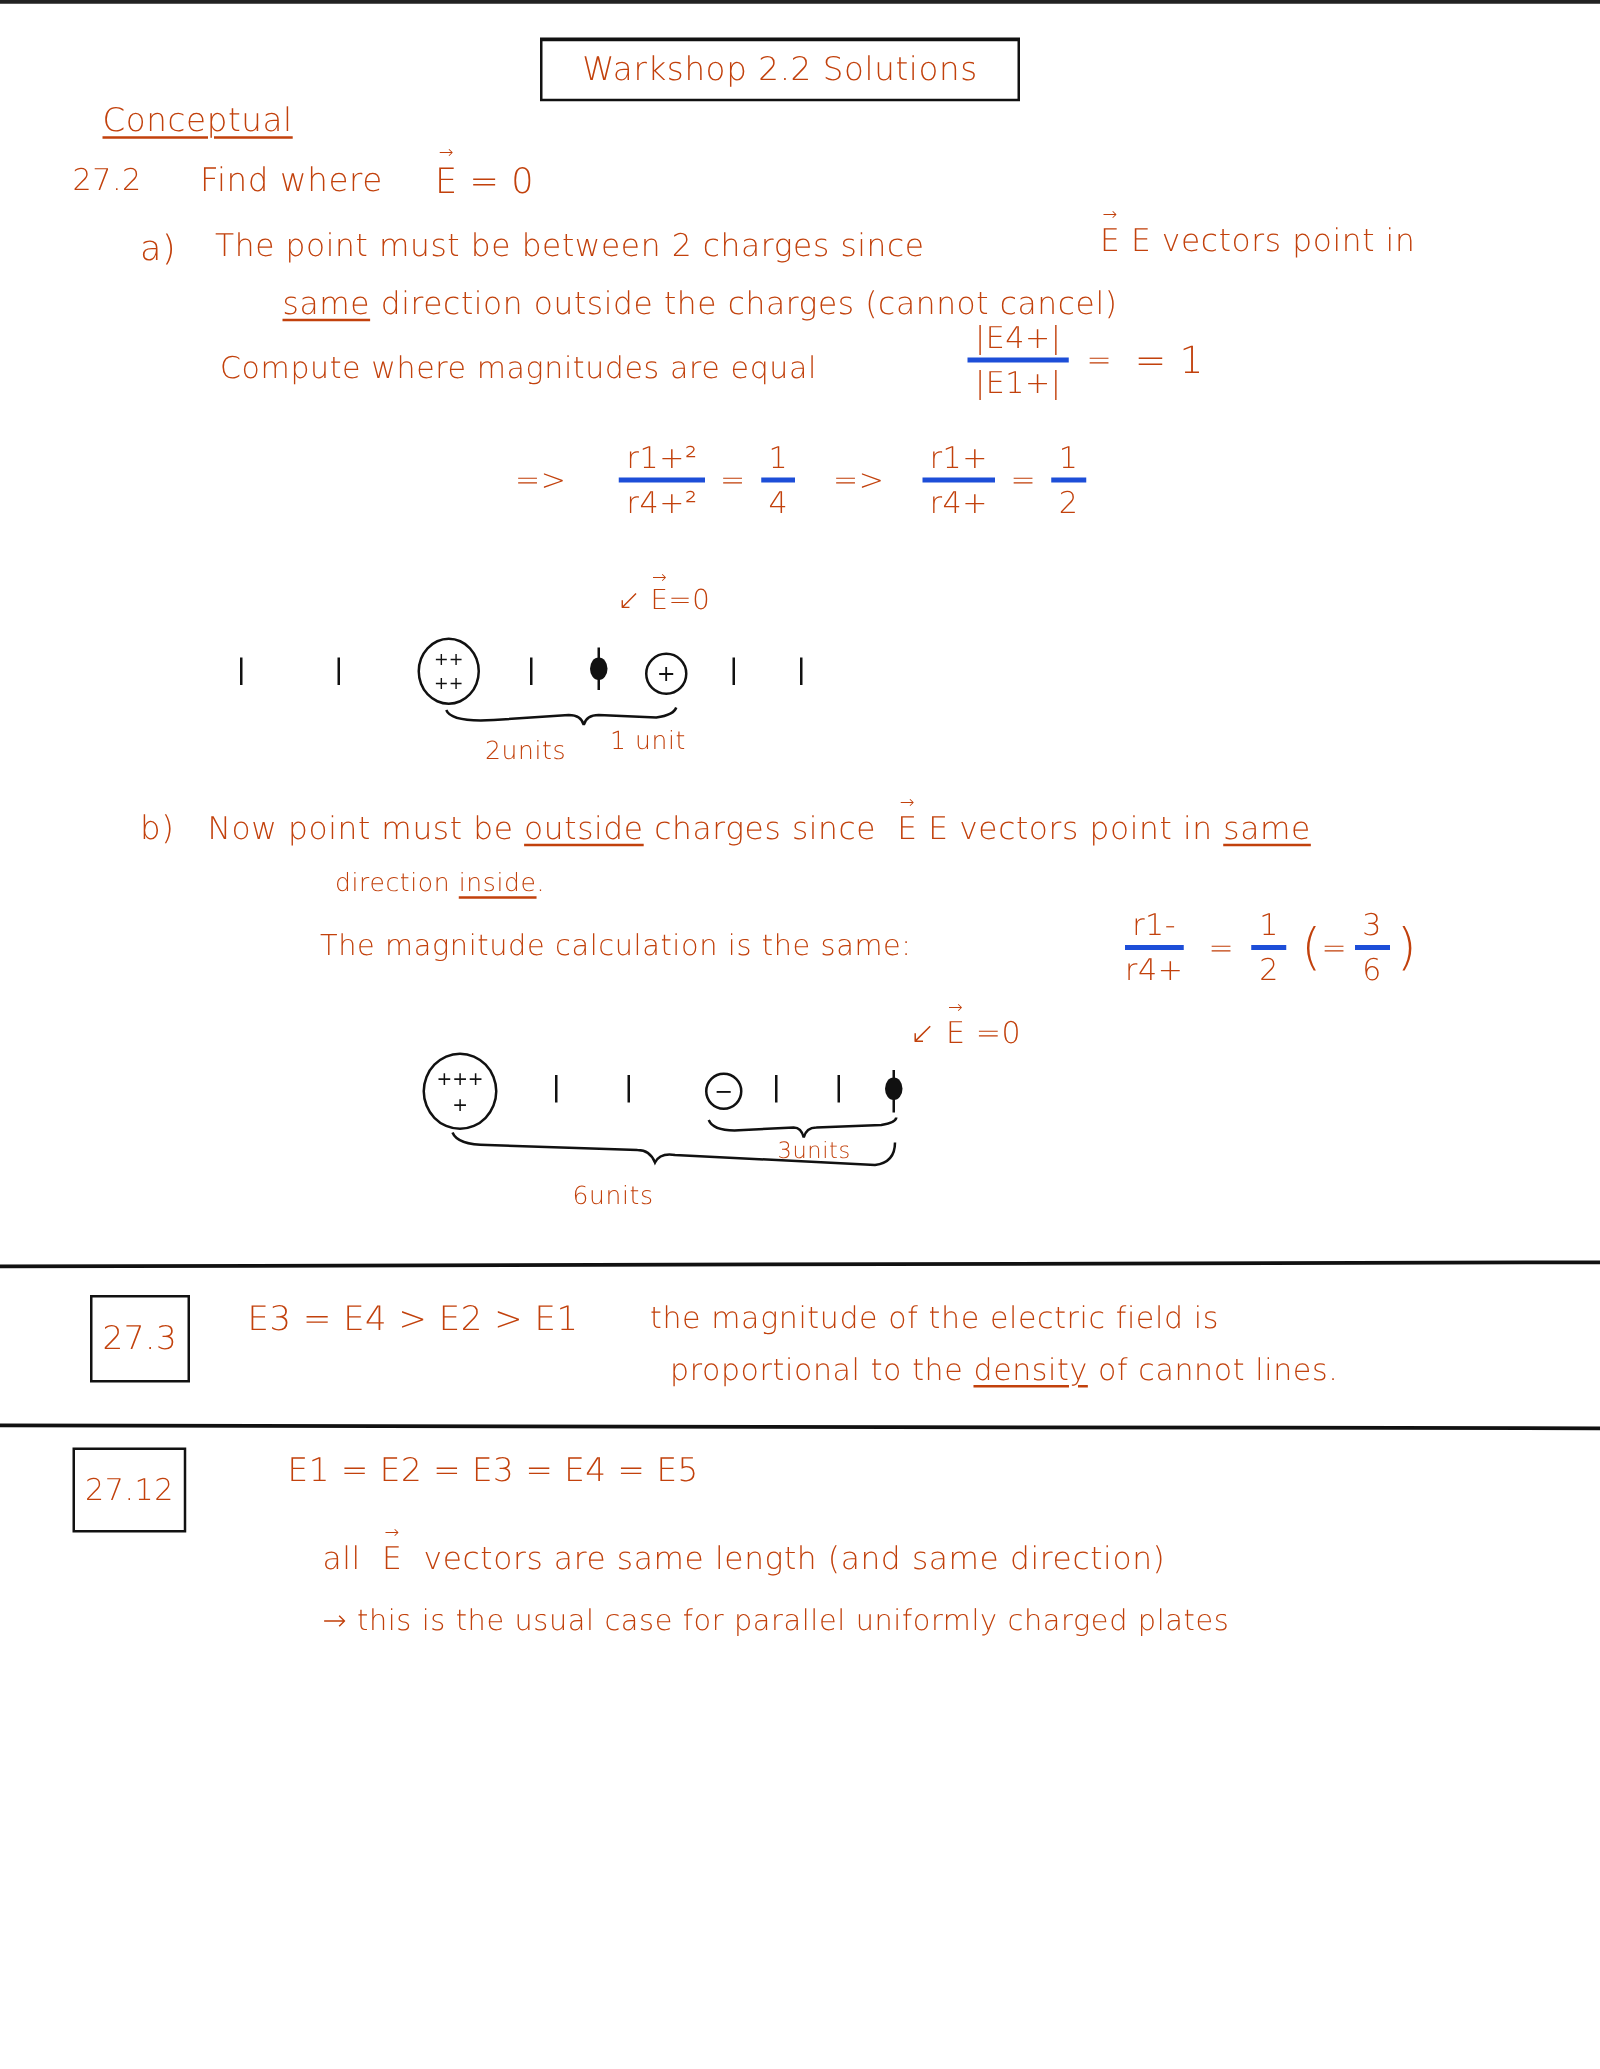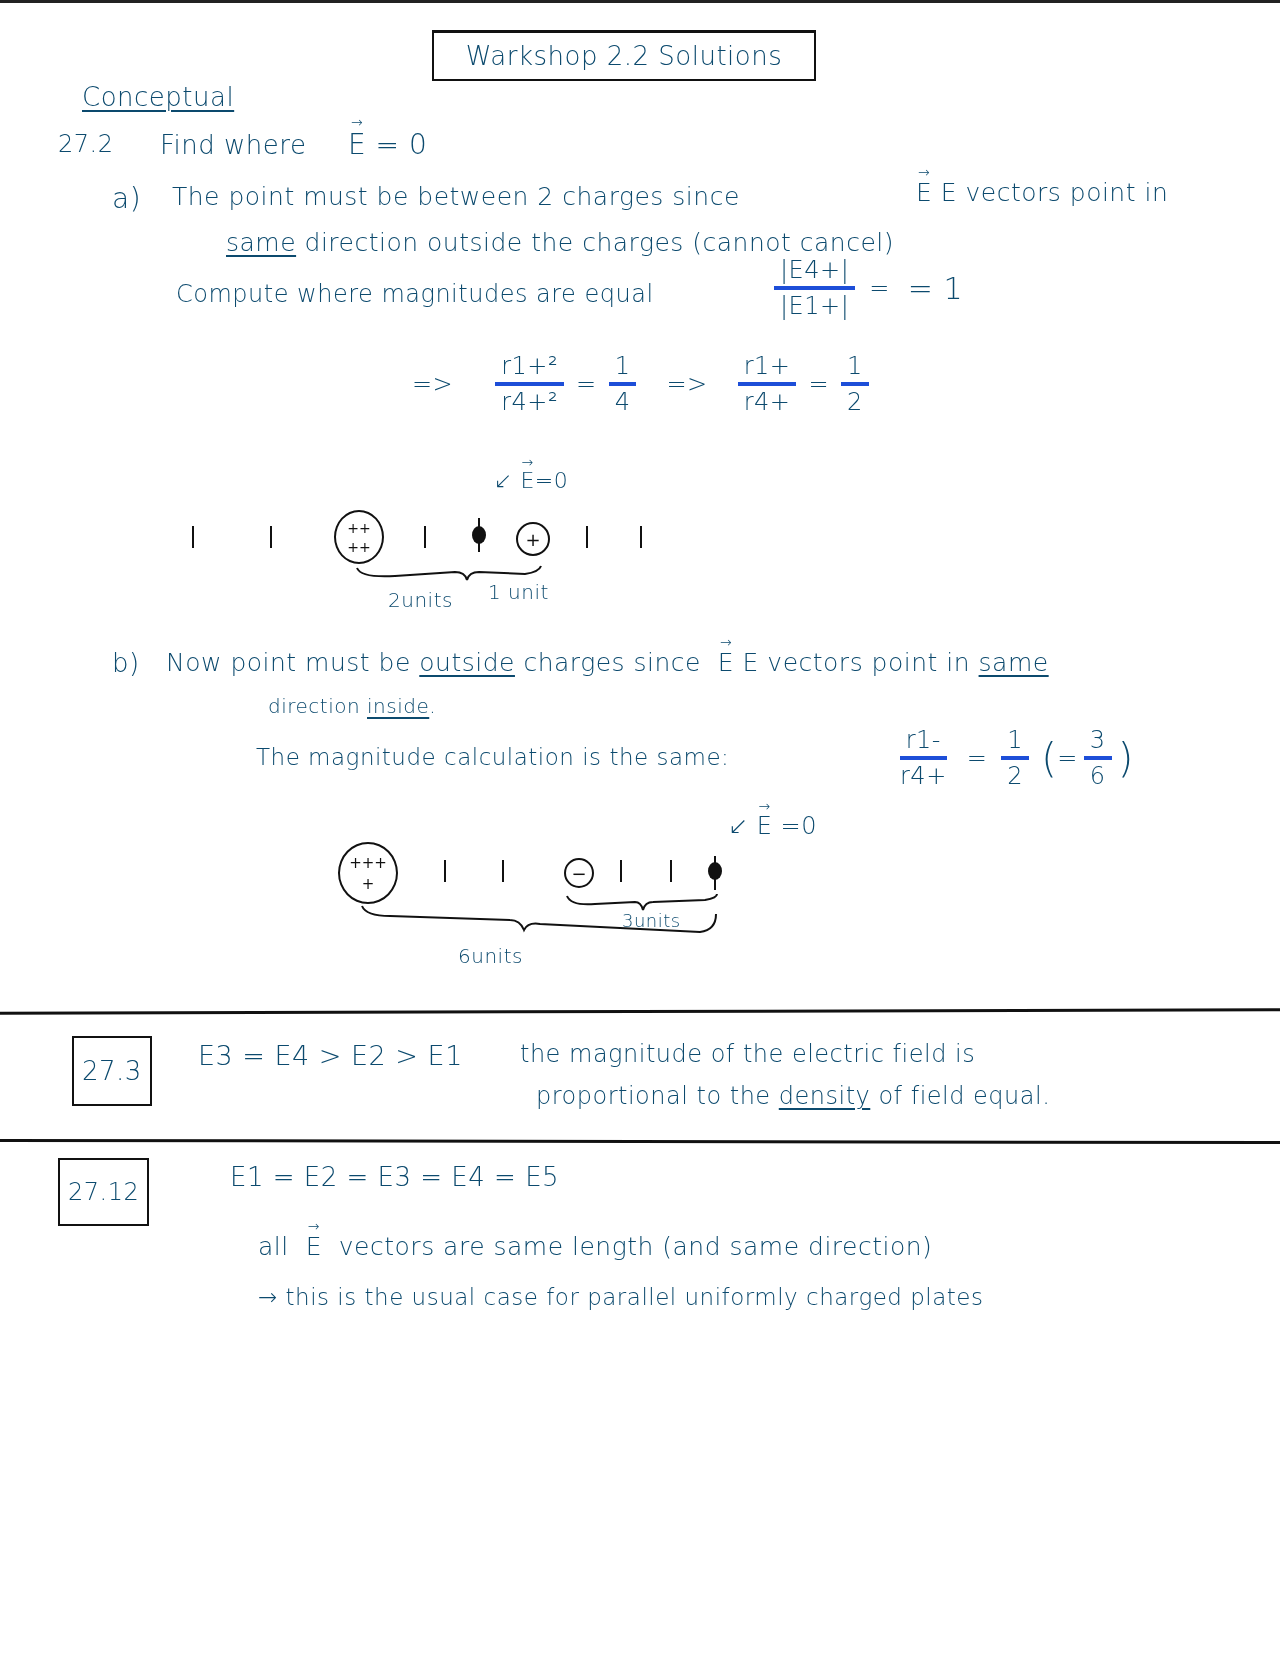--- a/index.html
+++ b/index.html
@@ -1,21 +1,21 @@
 <!DOCTYPE html>
 <html><head>
   <meta charset="utf-8">
   <style>
     html, body { margin: 0; padding: 0; background: #ffffff; }
     body {
       width: 1280px; height: 1655px; position: relative; overflow: hidden;
       font-family: "DejaVu Sans", sans-serif; color: #111;
     }
     .abs { position: absolute; white-space: nowrap; }
-    .hand { font-family: "DejaVu Sans", sans-serif; font-weight: 300; letter-spacing: 0.5px; color: #0c4a6e; }
+    .hand { font-family: "DejaVu Sans", sans-serif; font-weight: 300; letter-spacing: 0.5px; color: #c2410c; }
     .topline { position: absolute; left: 0; top: 0; width: 1280px; height: 3px; background: #222; }
     .title-box {
       position: absolute; left: 432px; top: 30px; width: 380px; height: 46px;
       border: 2.5px solid #111; border-top-width: 3px; font-size: 26px;
       display: flex; align-items: center; justify-content: center;
     }
     .u { text-decoration: underline; text-decoration-thickness: 2px; text-underline-offset: 4px; }
     .frac { display: inline-flex; flex-direction: column; align-items: center; vertical-align: middle; margin: 0 6px; }
     .frac .num { padding: 0 6px 2px; border-bottom: 4px solid #1d4ed8; }
     .frac .den { padding: 2px 6px 0; }
@@ -42,21 +42,21 @@
 <div class="abs hand u" style="left:82px; top:82px; font-size:26px;">Conceptual</div>
 
 <div class="abs hand" style="left:58px; top:130px; font-size:24px;">27.2</div>
 <div class="abs hand" style="left:160px; top:130px; font-size:26px;">Find where</div>
 <div class="abs hand" style="left:348px; top:128px; font-size:28px;">
   <span class="vec">E</span><span> = 0</span>
 </div>
 
 <div class="abs hand" style="left:112px; top:182px; font-size:28px;">a)</div>
 <div class="abs hand" style="left:172px; top:182px; font-size:25px;">The point must be between 2 charges since</div>
-<div class="abs hand" style="left:880px; top:178px; font-size:25px;margin-left:36px;">
+<div class="abs hand" style="left:880px; top:178px; font-size:25px;">
   <span class="vec">E</span>
   <span>E vectors point in</span>
 </div>
 <div class="abs hand" style="left:226px; top:228px; font-size:25px;">
   <span class="u">same</span>
   <span>direction outside the charges (cannot cancel)</span>
 </div>
 <div class="abs hand" style="left:176px; top:280px; font-size:24px;">Compute where magnitudes are equal</div>
 
 <div class="abs hand" style="left:768px; top:256px; font-size:24px; display:flex; align-items:center;">
@@ -185,21 +185,21 @@
 </div>
 
 <div class="rule" style="top:1010px; transform:rotate(-0.15deg);"></div>
 
 <div class="boxnum hand" style="left:72px; top:1036px;">27.3</div>
 <div class="abs hand" style="left:198px; top:1040px; font-size:27px;">E3 = E4 &gt; E2 &gt; E1</div>
 <div class="abs hand" style="left:520px; top:1040px; font-size:24px;">the magnitude of the electric field is</div>
 <div class="abs hand" style="left:536px; top:1082px; font-size:24px;">
   <span>proportional to the</span>
   <span class="u">density</span>
-  <span>of field equal.</span>
+  <span>of cannot lines.</span>
 </div>
 
 <div class="rule" style="top:1140px; transform:rotate(0.1deg);"></div>
 
 <div class="boxnum hand" style="left:58px; top:1158px; font-size:24px;">27.12</div>
 <div class="abs hand" style="left:230px; top:1162px; font-size:26px;">E1 = E2 = E3 = E4 = E5</div>
 <div class="abs hand" style="left:258px; top:1232px; font-size:25px;">
   <span>all</span>
   &nbsp;<span class="vec">E</span>&nbsp;
   <span>vectors  are  same  length  (and  same  direction)</span>

